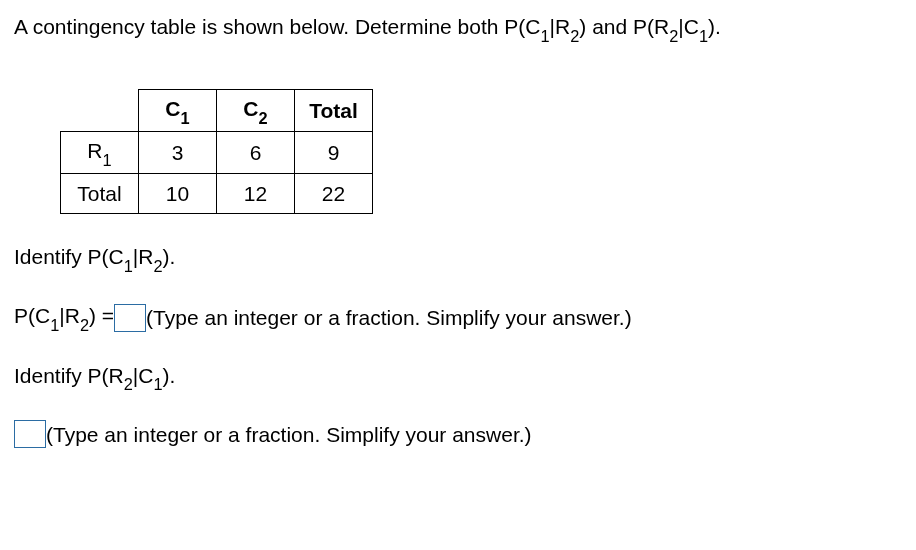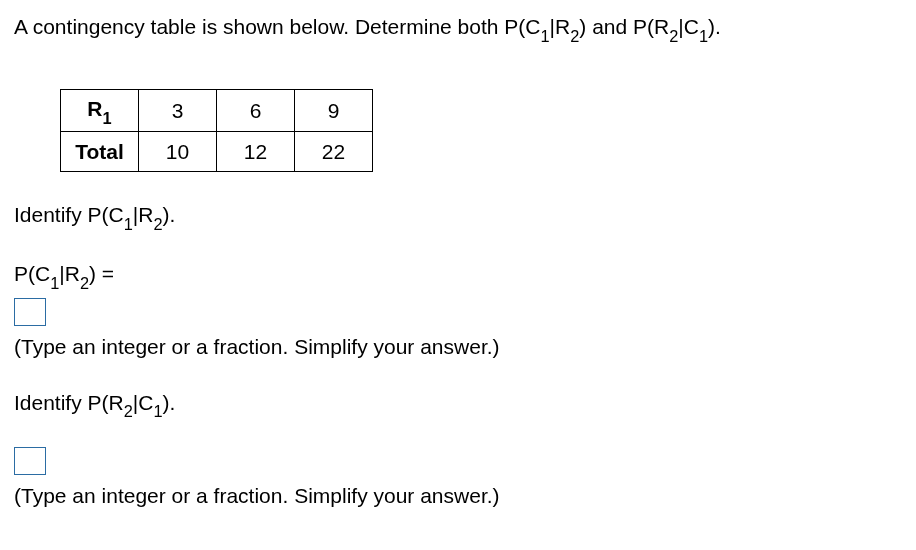--- a/index.html
+++ b/index.html
@@ -37,34 +37,32 @@
       padding: 4px 0;
       font-weight: normal;
       min-width: 78px;
       height: 40px;
       font-size: 21px;
     }
     th.header {
       font-weight: bold;
     }
     td.rowlabel {
-      font-weight: bold;
+      font-weight: normal;
     }
     .corner {
       border: none !important;
     }
     .section {
       margin-bottom: 26px;
     }
     .answer-line {
       display: flex;
-      align-items: flex-start;
-      gap: 6px;
+      align-items: center;
       margin-bottom: 26px;
-      flex-direction: column;
     }
     .input-box {
       width: 32px;
       height: 28px;
       border: 1.5px solid #2b6ca3;
       background: #fff;
       display: inline-block;
       font-size: 18px;
       text-align: center;
       padding: 0;
@@ -76,20 +74,32 @@
 </head>
 <body>
 
 <div class="question">
   <span>A contingency table is shown below. Determine both P(C</span><span class="sub">1</span><span>|R</span><span class="sub">2</span><span>) and P(R</span><span class="sub">2</span><span>|C</span><span class="sub">1</span><span>).</span>
 </div>
 
 <div class="table-wrap">
   <table>
     <tbody>
+        <tr>
+      <th class="corner"></th>
+      <th class="header">
+        <span>C</span><span class="sub">1</span>
+      </th>
+      <th class="header">
+        <span>C</span><span class="sub">2</span>
+      </th>
+      <th class="header">
+        <span>Total</span>
+      </th>
+    </tr>
     <tr>
       <td class="rowlabel">
         <span>R</span><span class="sub">1</span>
       </td>
       <td>3</td>
       <td>6</td>
       <td>9</td>
     </tr>
     <tr>
       <td class="rowlabel">

